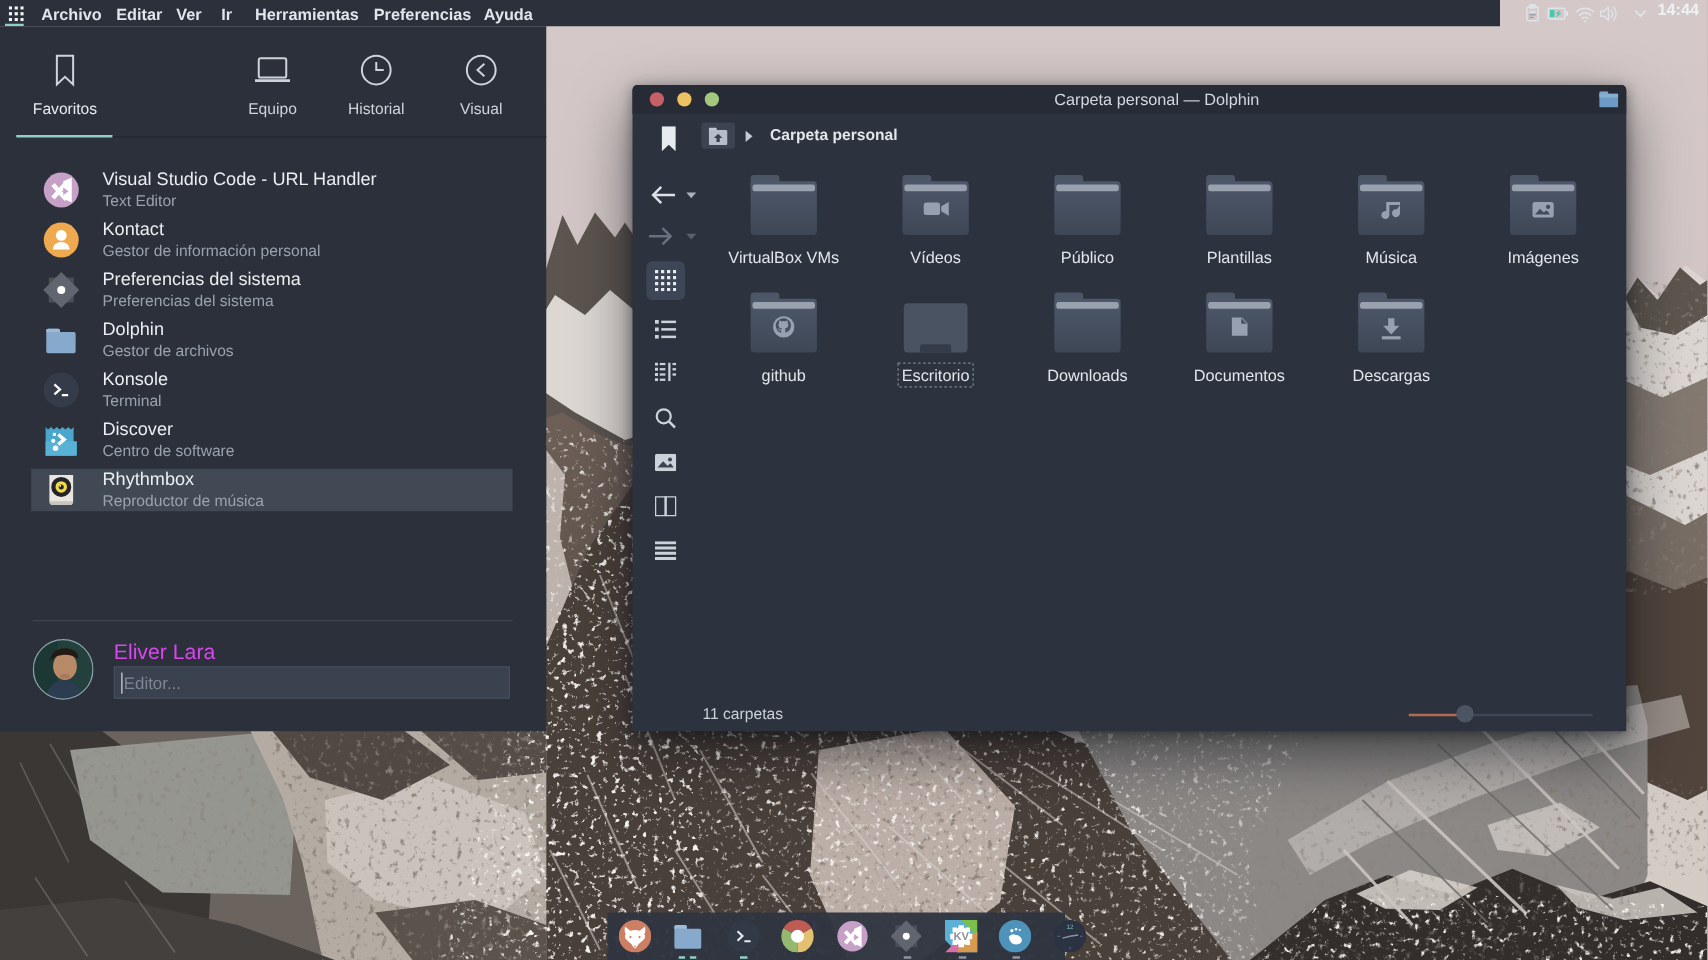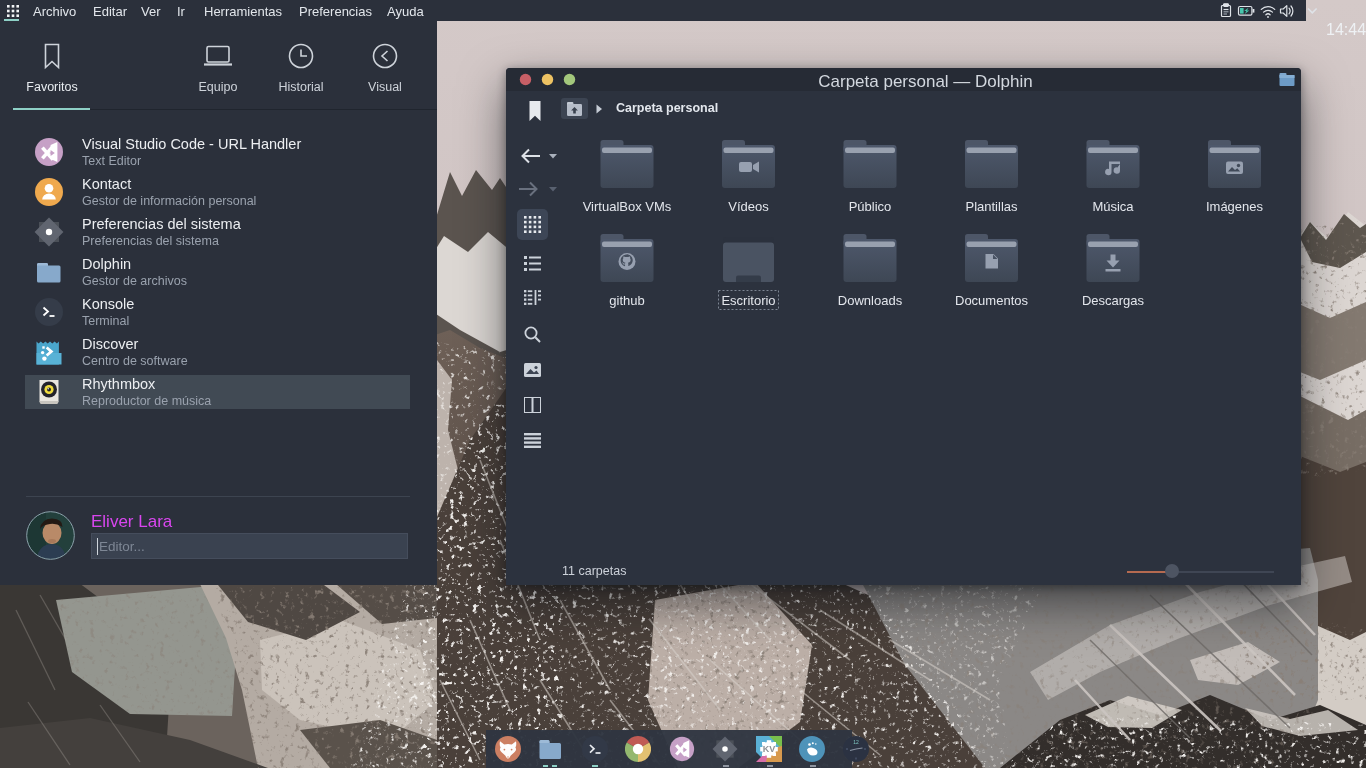--- a/index.html
+++ b/index.html
@@ -3,22 +3,22 @@
 <meta charset="utf-8">
 <style>
   * { margin:0; padding:0; box-sizing:border-box; }
   html,body { width:1366px; height:768px; overflow:hidden; background:#c9bec0;
     font-family:"Liberation Sans", sans-serif; }
   #stage { position:relative; width:1366px; height:768px; overflow:hidden; }
   .abs { position:absolute; }
   #wall { position:absolute; left:0; top:0; }
 
   
-  #menubar { position:absolute; left:0; top:0; width:1306px; height:21px;
-    background:#2b303b; color:#e2e6eb; font-size:13px; }
+  #menubar { position:absolute; left:0; top:0; width:1200px; height:21px;
+    background:#2b303b; color:#e2e6eb; font-size:13px;font-weight:bold; }
   #menubar .mi { position:absolute; top:3.5px; }
   
   #launcher { position:absolute; left:0; top:21px; width:437px; height:564px;
     background:#2b303b; color:#e2e6eb; }
   .tab { position:absolute; top:20px; width:110px; text-align:center; color:#ced3da; }
   .tab svg { display:block; margin:0 auto; }
   .tab .tl { font-size:12.5px; margin-top:9px; }
   .approw { position:absolute; left:0; width:437px; height:40px;text-align:center; }
   .approw .ic { position:absolute; left:34px; top:5px; width:30px; height:30px; }
   .approw .t1 { position:absolute; left:82px; top:4px; font-size:14.5px; color:#eceef1; }
@@ -187,21 +187,21 @@
       </g>
 
       <g>
         <polygon points="60.5,6 63.2,6 66.8,2.6 66.8,13.4 63.2,10 60.5,10" fill="none" stroke="#dfe3e8" stroke-width="1.2" stroke-linejoin="round"></polygon>
         <path d="M69 5.2 A4.4 4.4 0 0 1 69 10.8" fill="none" stroke="#dfe3e8" stroke-width="1.2" stroke-linecap="round"></path>
         <path d="M71 3 A7.6 7.6 0 0 1 71 13" fill="none" stroke="#dfe3e8" stroke-width="1.2" stroke-linecap="round"></path>
       </g>
 
       <path d="M88 5.5 L92.3 9.8 L96.6 5.5" fill="none" stroke="#dfe3e8" stroke-width="1.6"></path>
     </svg>
-    <div class="abs" style="left:1326px;top:21px;font-size:16px;color:#eef1f4">14:44</div>
+    <div class="abs" style="left:1326px;top:0;font-size:13px;color:#eef1f4">14:44</div>
   </div>
   <div id="launcher">
 
     <div class="tab" style="left:-3px">
       <svg width="30" height="30" viewBox="0 0 30 30" fill="none" stroke="#ced3da" stroke-width="1.6">
         <path d="M8.5 3.5 h13 v23 l-6.5 -6 l-6.5 6 z"></path>
       </svg>
       <div class="tl" style="color:#e8ecf0">Favoritos</div>
     </div>
     <div class="tab" style="left:163px">
@@ -325,21 +325,21 @@
       <div class="abs" style="left:7px;top:5px;font-size:13.5px;color:#7e8795">Editor...</div>
     </div>
   </div>
   <div id="dolphin">
     <div id="dtitle">
       <svg class="abs" style="left:13px;top:5px" width="57" height="13" viewBox="0 0 57 13">
         <circle cx="6.5" cy="6.5" r="5.7" fill="#c75f66"></circle>
         <circle cx="28.5" cy="6.5" r="5.7" fill="#edc263"></circle>
         <circle cx="50.5" cy="6.5" r="5.7" fill="#a3c77c"></circle>
       </svg>
-      <div class="abs" style="left:22px;top:4px;width:795px;text-align:center;font-size:17px;color:#d3d8df">Carpeta personal — Dolphin</div>
+      <div class="abs" style="left:22px;top:4px;width:795px;text-align:center;font-size:13px;color:#d3d8df">Carpeta personal — Dolphin</div>
       <svg class="abs" style="left:773px;top:5px" width="16" height="13" viewBox="0 0 16 13">
         <rect x="0.5" y="0" width="7" height="4" rx="1" fill="#7ea7cd"></rect>
         <rect x="0.5" y="2" width="15" height="11" rx="1" fill="#6d9bc6"></rect>
         <rect x="0.5" y="2" width="15" height="3" fill="#85aed3"></rect>
       </svg>
     </div>
 
     <svg class="abs" style="left:22px;top:33px" width="14" height="20" viewBox="0 0 14 20">
       <path d="M1.5 0 h11 v20 l-5.5 -5.2 l-5.5 5.2 z" fill="#e7eaee"></path>
     </svg>

